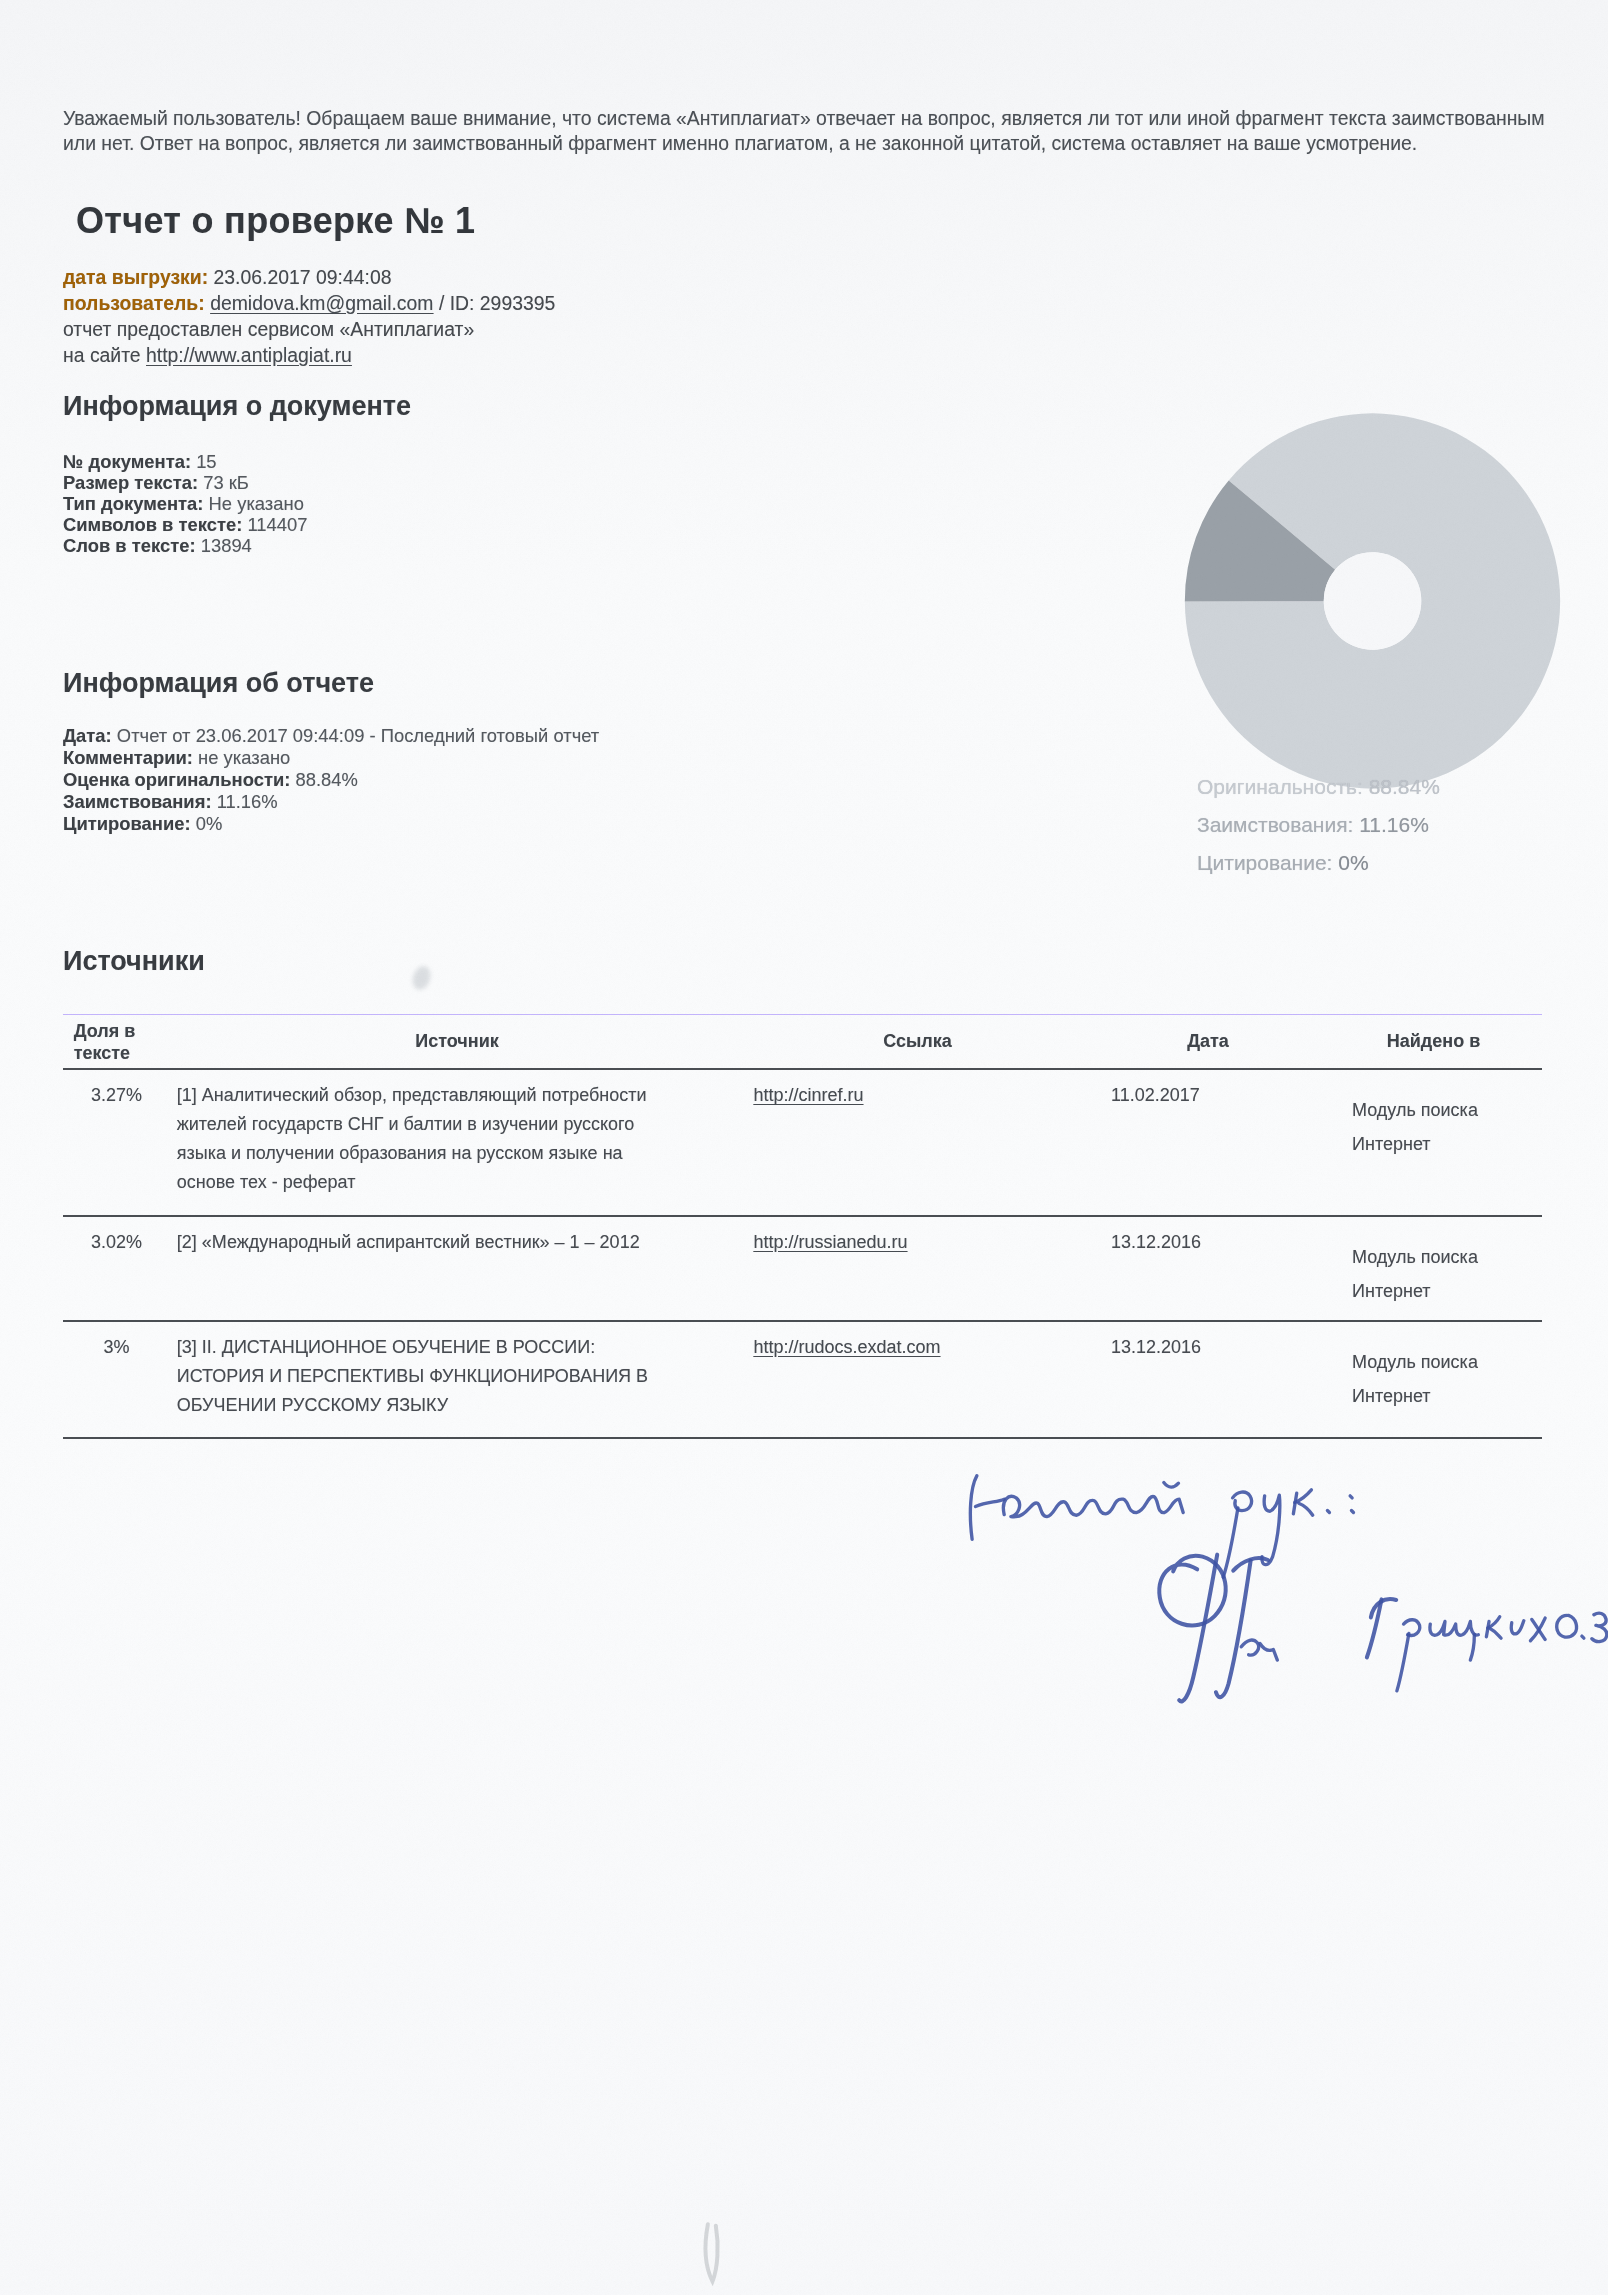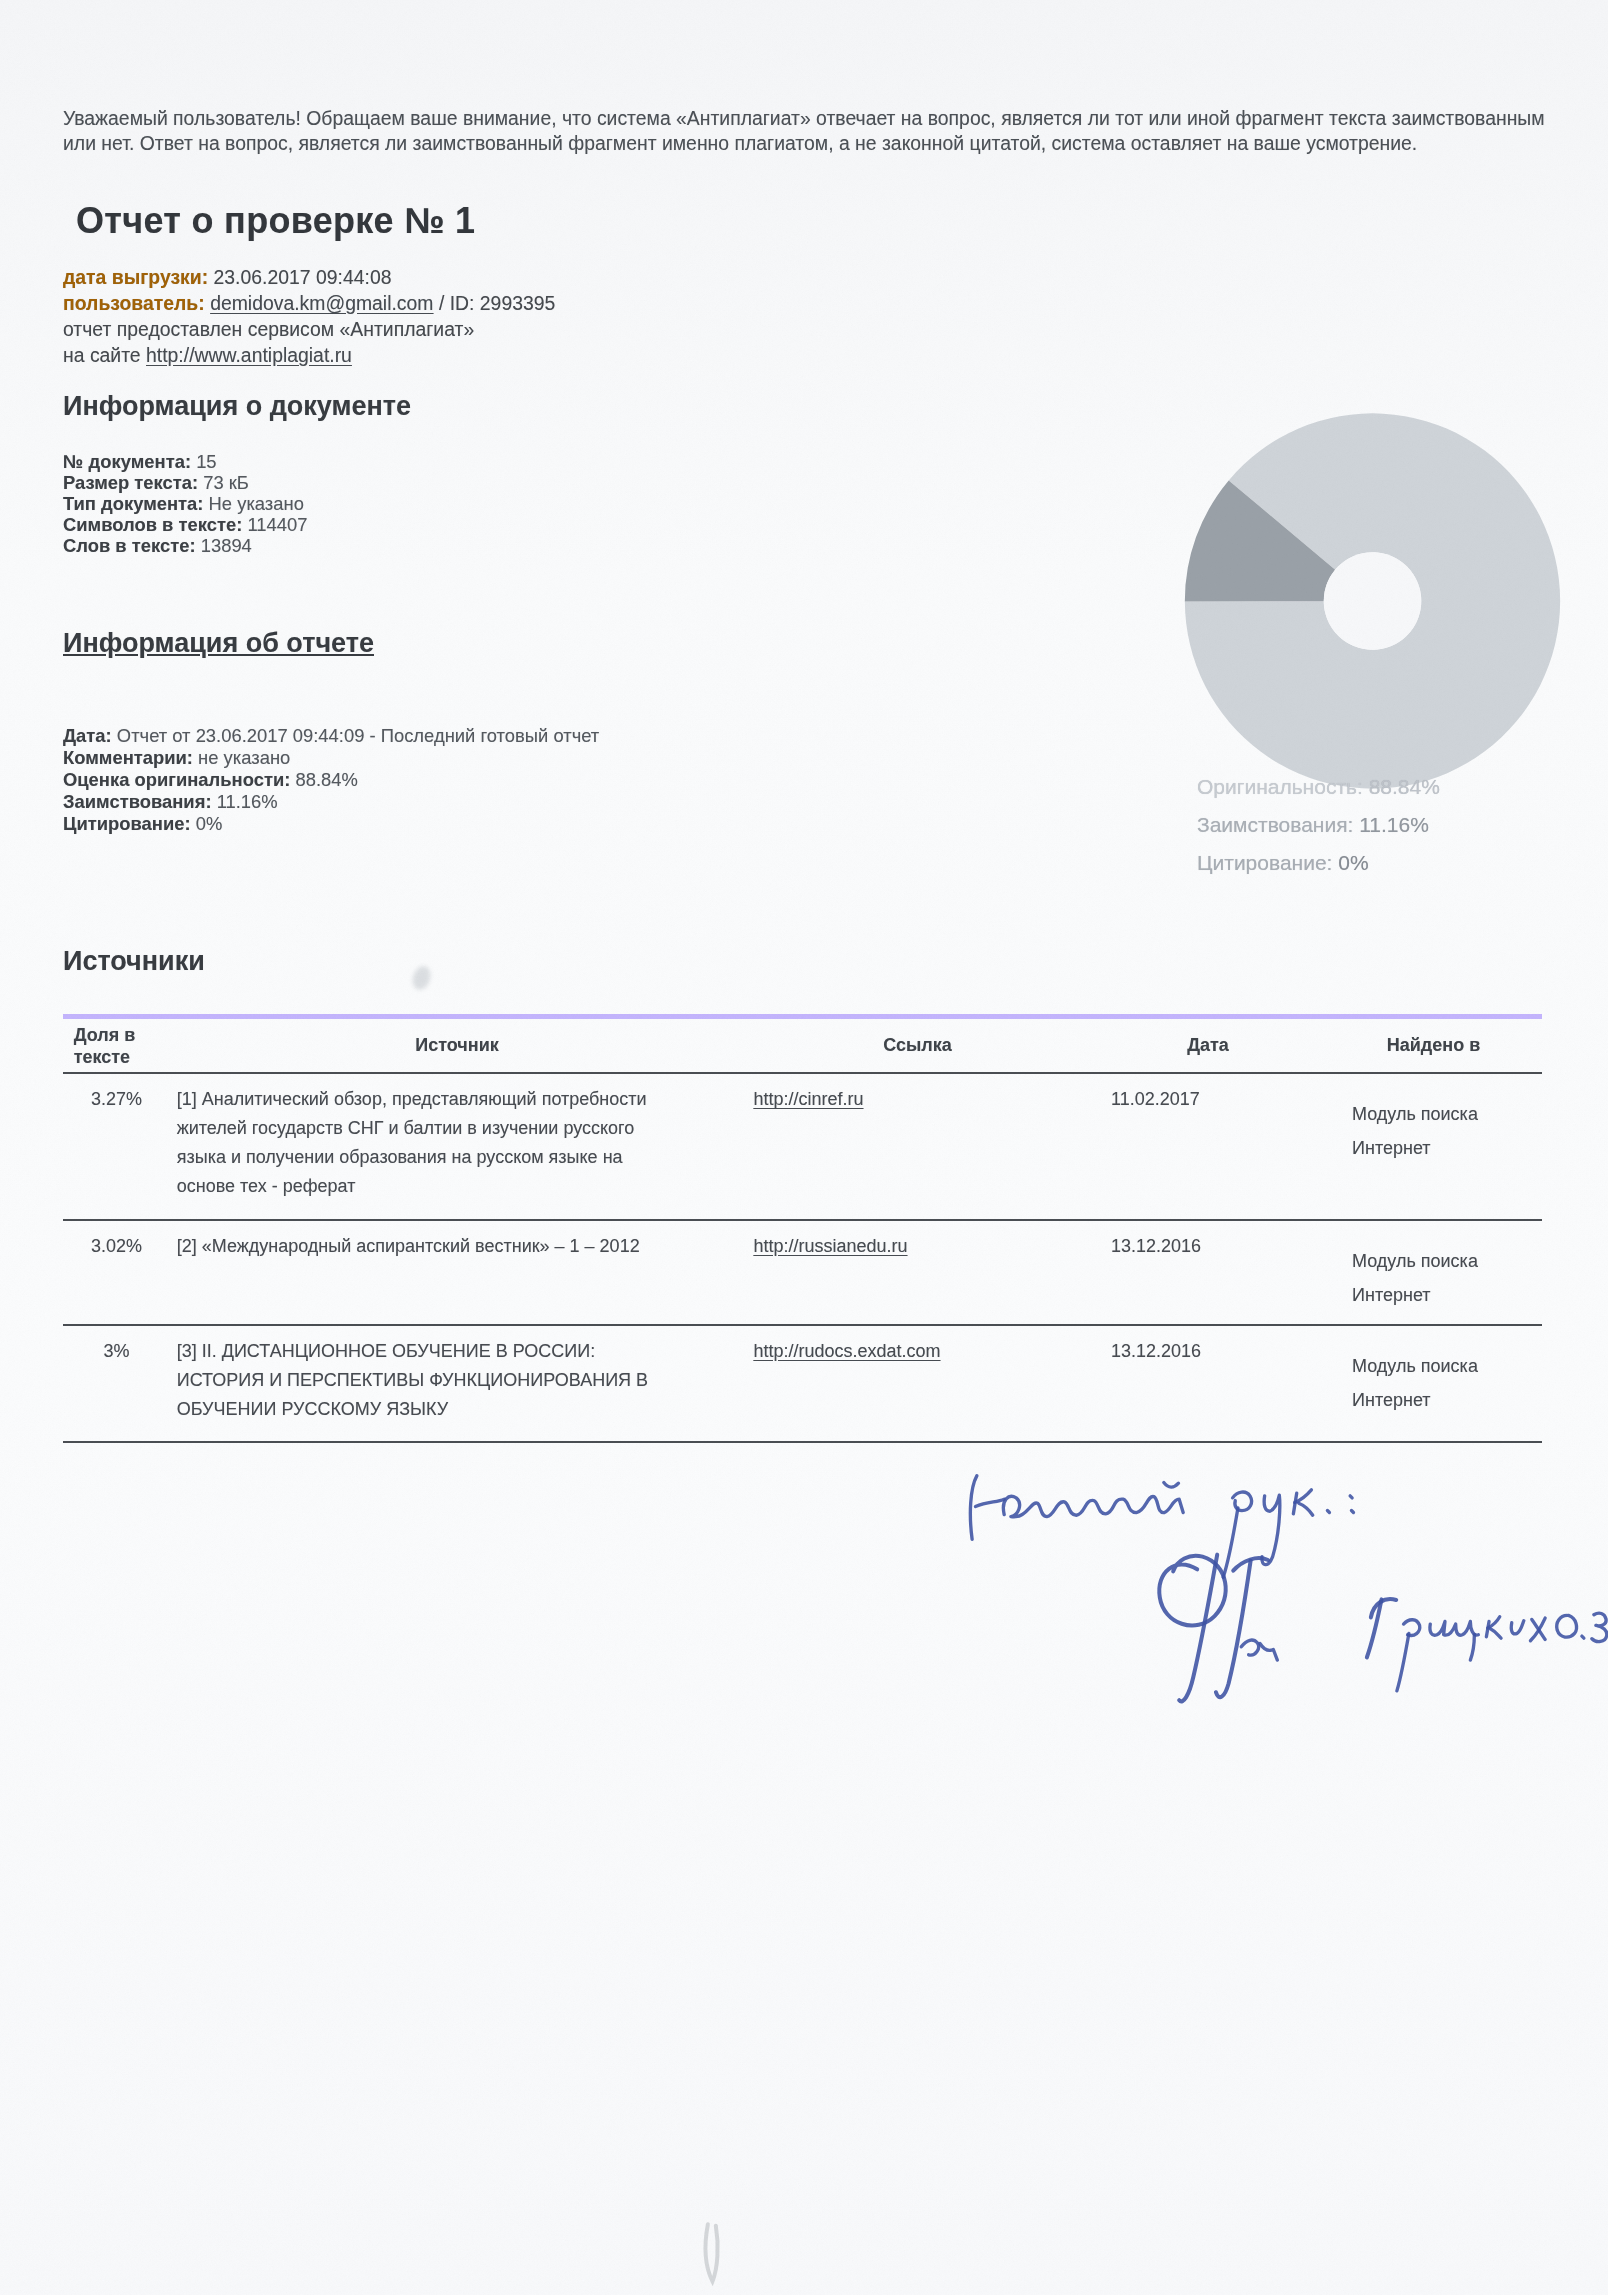--- a/index.html
+++ b/index.html
@@ -11,34 +11,34 @@
   }
   .page{position:absolute;inset:0;text-shadow:0 0 0.7px rgba(70,74,80,.32);}
   .abs{position:absolute;}
   .notice{left:63px;top:106px;width:1499px;font-size:19.4px;line-height:25px;color:#4b5056;margin:0;}
   .title{left:62px;top:186px;margin:14px;font-size:36px;font-weight:bold;color:#33373c;letter-spacing:0.3px;}
   .meta{left:63px;top:264px;font-size:19.4px;line-height:26px;}
   .meta b{color:#a16207;}
   .lnk{color:#464b51;text-decoration:underline;text-underline-offset:2.7px;cursor:pointer;}
   .h2{margin:0;font-size:27px;font-weight:bold;color:#383c41;left:63px;}
   .h2.doc{top:391px;}
-  .h2.rep{top:628px;text-decoration:underline;}
+  .h2.rep{top:668px;}
   .h2.src{top:946px;}
   .fields{left:63px;font-size:18.4px;width:1069px;}
   .fields .line{margin:0;}
   .doc-fields{top:451px;line-height:21px;}
   .rep-fields{top:725px;line-height:22px;}
   .fields b{color:#3c4045;}
   .fields span{color:#54595f;}
   .pie{left:1182px;top:406px;}
   .legend{left:1197px;top:768px;font-size:21px;line-height:38px;white-space:nowrap;}
   .legend .lab0{color:#c6cbd1;} .legend .val0{color:#bfc4cb;}
   .legend .lab1{color:#aab0b7;} .legend .val1{color:#9298a0;}
   .legend .lab2{color:#a8aeb5;} .legend .val2{color:#878d95;}
-  .table{left:63px;top:1014px;width:1479px;border-top:5px solid #c4b5fd;border-bottom:2px solid #4a4e53;font-size:18px;color:#474b51;}
+  .table{left:63px;top:1014px;width:1479px;border-top:1px solid #c4b5fd;border-bottom:2px solid #4a4e53;font-size:18px;color:#474b51;}
   .trow{display:grid;grid-template-columns:107px 574px 347px 234px 217px;}
   .trow + .trow{border-top:2px solid #4a4e53;}
   .thead{min-height:53px;align-items:center;font-weight:bold;color:#3f444a;}
   .thead .c{text-align:center;}
   .thead .c1{text-align:left;padding-left:10.7px;}
   .thead .c1 span{display:inline-block;width:73px;line-height:22px;}
   .tbody{align-items:start;}
   .tbody .c{padding-top:11.4px;line-height:29px;}
   .c1b{text-align:center;padding-top:11.4px;}
   .csrc{padding:11.4px 94px 17.4px 6.7px;}

